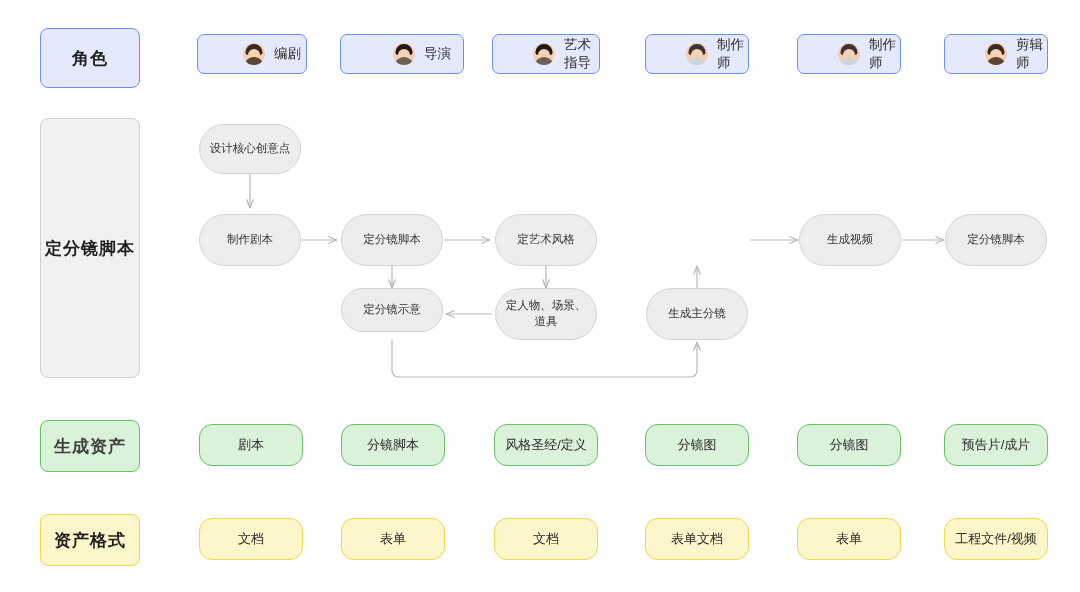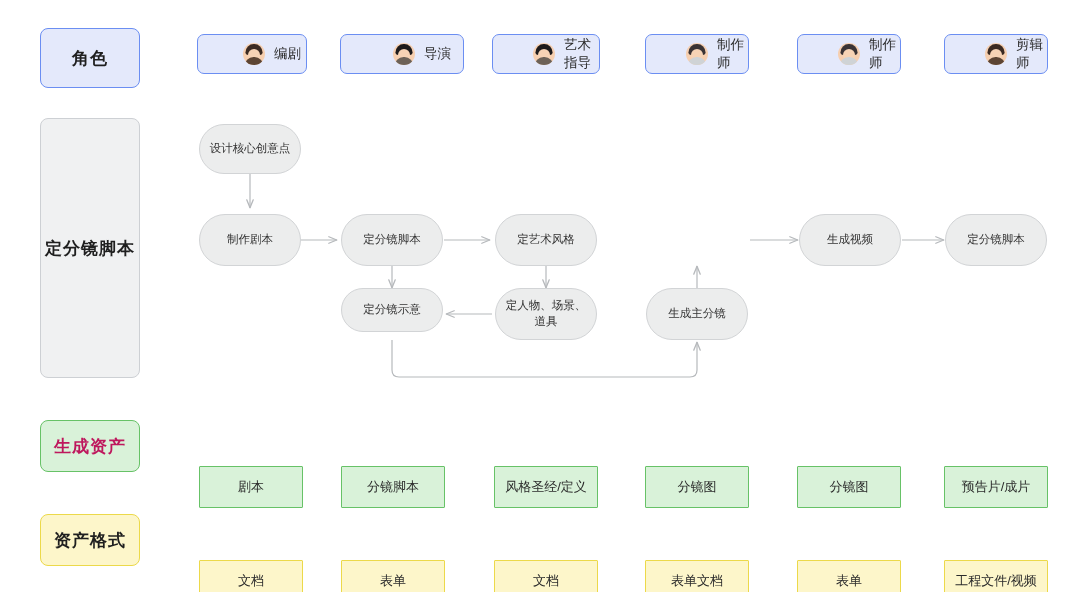--- a/index.html
+++ b/index.html
@@ -11,21 +11,21 @@
   #stage{position:absolute;left:0;top:0;width:1080px;height:592px;}
 
   
   .lane-label{
     position:absolute;display:flex;align-items:center;justify-content:center;
     border-radius:8px;font-weight:bold;font-size:17px;letter-spacing:1px;
     box-sizing:border-box;
   }
   .lane-role{left:40px;top:28px;width:100px;height:60px;background:#e4e9fb;border:1.4px solid #6b8ef2;color:#1f1f1f;}
   .lane-flow{left:40px;top:118px;width:100px;height:260px;background:#f0f1f2;border:1.4px solid #cdd0d4;color:#1f1f1f;}
-  .lane-asset{left:40px;top:420px;width:100px;height:52px;background:#d9f2d9;border:1.4px solid #67c267;color:#be185d;}
+  .lane-asset{left:40px;top:420px;width:100px;height:52px;background:#d9f2d9;border:1.4px solid #67c267;color:#404040;}
   .lane-format{left:40px;top:514px;width:100px;height:52px;background:#fdf6ca;border:1.4px solid #ecd94a;color:#1f1f1f;}
 
   
   .role-badge{
     position:absolute;top:34px;height:40px;
     display:flex;align-items:center;justify-content:center;gap:9px;
     background:#e4e9fb;border:1.4px solid #6b8ef2;border-radius:7px;
     font-size:13.5px;color:#2b2b2b;box-sizing:border-box;padding-left:40px;
   }
   .avatar{
@@ -50,21 +50,21 @@
     position:absolute;box-sizing:border-box;
     background:#eceded;border:1.3px solid #d2d4d6;border-radius:26px;
     display:flex;align-items:center;justify-content:center;text-align:center;
     font-size:11.5px;line-height:1.35;color:#333;padding:0 6px;
   }
 
   
   .chip{
     position:absolute;height:42px;box-sizing:border-box;
     display:flex;align-items:center;justify-content:center;
-    font-size:13px;border-radius:1px;color:#2b2b2b;margin-top:42px;
+    font-size:13px;border-radius:13px;color:#2b2b2b;
   }
   .chip.asset{top:424px;background:#d9f2d9;border:1.4px solid #67c267;}
   .chip.format{top:518px;background:#fdf6ca;border:1.4px solid #ecd94a;}
 
   svg.edges{position:absolute;left:0;top:0;width:1080px;height:592px;pointer-events:none;}
 </style>
 </head>
 <body>
 
 <div id="stage">

